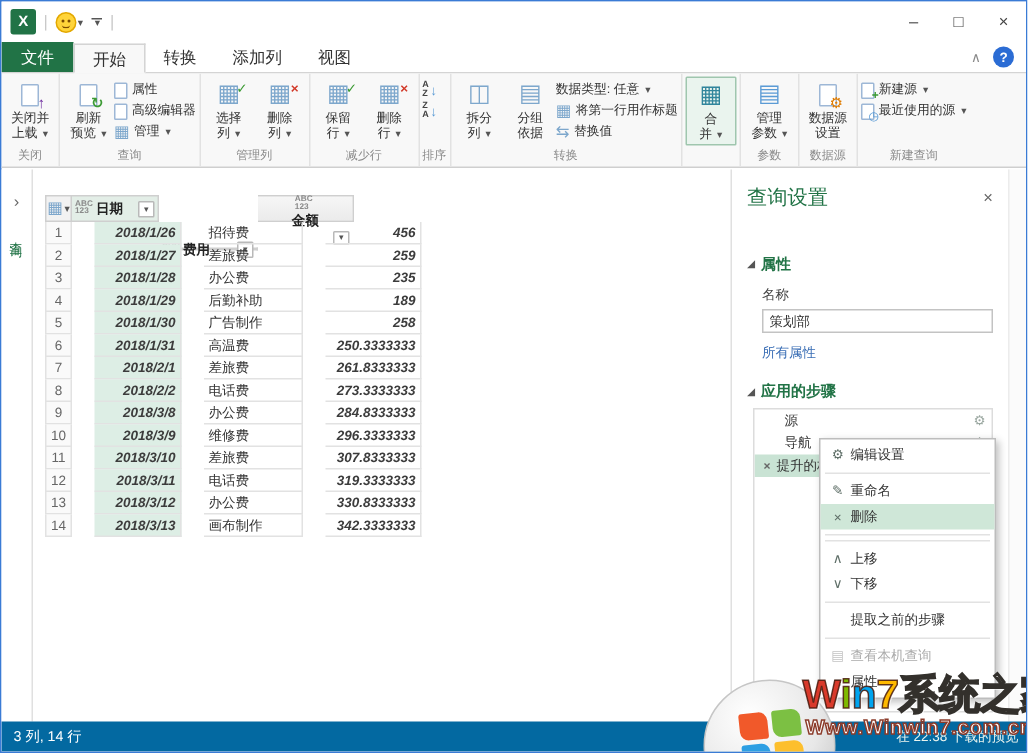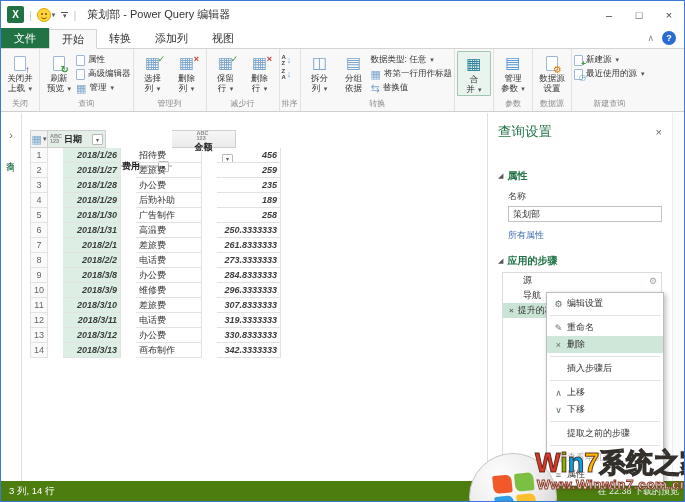--- a/index.html
+++ b/index.html
@@ -100,21 +100,21 @@
   
   .ctxmenu{position:absolute;left:545px;top:291px;width:118px;background:#fff;border:1px solid #bdbdbd;box-shadow:2px 2px 5px rgba(0,0,0,.25);z-index:30;padding:2px 0;}
   .m-item{height:17px;display:flex;align-items:center;font-size:9px;color:#333;padding:0 6px 0 3px;}
   .m-item .mico{width:17px;text-align:center;color:#5f6f68;font-size:9px;flex:0 0 17px;}
   .m-item.hot{background:#cfe7d8;}
   .m-item.disabled{color:#ababab;}
   .m-item.disabled .mico{color:#c3c3c3;}
   .m-sep{border-top:1px solid #e2e2e2;margin:3px 3px;}
 
   
-  .statusbar{position:absolute;left:0;right:0;bottom:0;height:20px;background:#4d7c0f;color:#fff;font-size:9.5px;display:flex;align-items:center;padding:0 8px;}
+  .statusbar{position:absolute;left:0;right:0;bottom:0;height:20px;background:#0369a1;color:#fff;font-size:9.5px;display:flex;align-items:center;padding:0 8px;}
   .sb-right{position:absolute;right:5px;bottom:3px;font-size:9px;color:#eaf4ee;}
 
   
   .watermark{position:absolute;left:0;top:0;right:0;bottom:0;pointer-events:none;z-index:40;}
   .orb{position:absolute;left:468px;top:452px;width:88px;height:88px;border-radius:50%;background:radial-gradient(circle at 35% 28%,#ffffff,#e8e8e8 55%,#bfbfbf 95%);border:1px solid #c6c6c6;}
   .flag{position:absolute;left:24px;top:20px;width:42px;height:40px;display:grid;grid-template-columns:19px 19px;grid-template-rows:18px 18px;gap:3px;transform:rotate(-6deg);}
   .flag span{border-radius:2px 6px 2px 6px;}
   .f1{background:#f1592a;}.f2{background:#7cc043;}.f3{background:#2e9fe3;}.f4{background:#fdbf2d;}
   .wm-title{position:absolute;left:534px;top:444px;font-size:27px;font-weight:bold;letter-spacing:0;white-space:nowrap;}
   .wm-title span{-webkit-text-stroke:1px rgba(70,25,12,.85);text-shadow:1px 1px 0 rgba(255,255,255,.6);}
@@ -133,21 +133,20 @@
         <i class="l"></i>
         <i class="r"></i>
         <u></u>
       </span>
     <span class="mini-caret">▾</span>
     <span class="qat-custom">
         <b></b>
         <span>▾</span>
       </span>
     <span class="tb-sep">|</span>
-    <span class="win-title">策划部 - Power Query 编辑器</span>
     <div class="win-controls">
       <span class="wc">–</span>
       <span class="wc">□</span>
       <span class="wc">×</span>
     </div>
   </div>
 
   <div class="tabsrow">
     <span class="tab-file">文件</span>
     <span class="rtab active">开始</span>
@@ -537,24 +536,20 @@
       <div class="m-sep"></div>
       <div class="m-item">
         <span class="mico">✎</span>
         <span>重命名</span>
       </div>
       <div class="m-item hot">
         <span class="mico">×</span>
         <span>删除</span>
       </div>
       <div class="m-sep"></div>
-      <div class="m-item">
-        <span class="mico"></span>
-        <span>插入步骤后</span>
-      </div>
       <div class="m-sep"></div>
       <div class="m-item">
         <span class="mico">∧</span>
         <span>上移</span>
       </div>
       <div class="m-item">
         <span class="mico">∨</span>
         <span>下移</span>
       </div>
       <div class="m-sep"></div>

